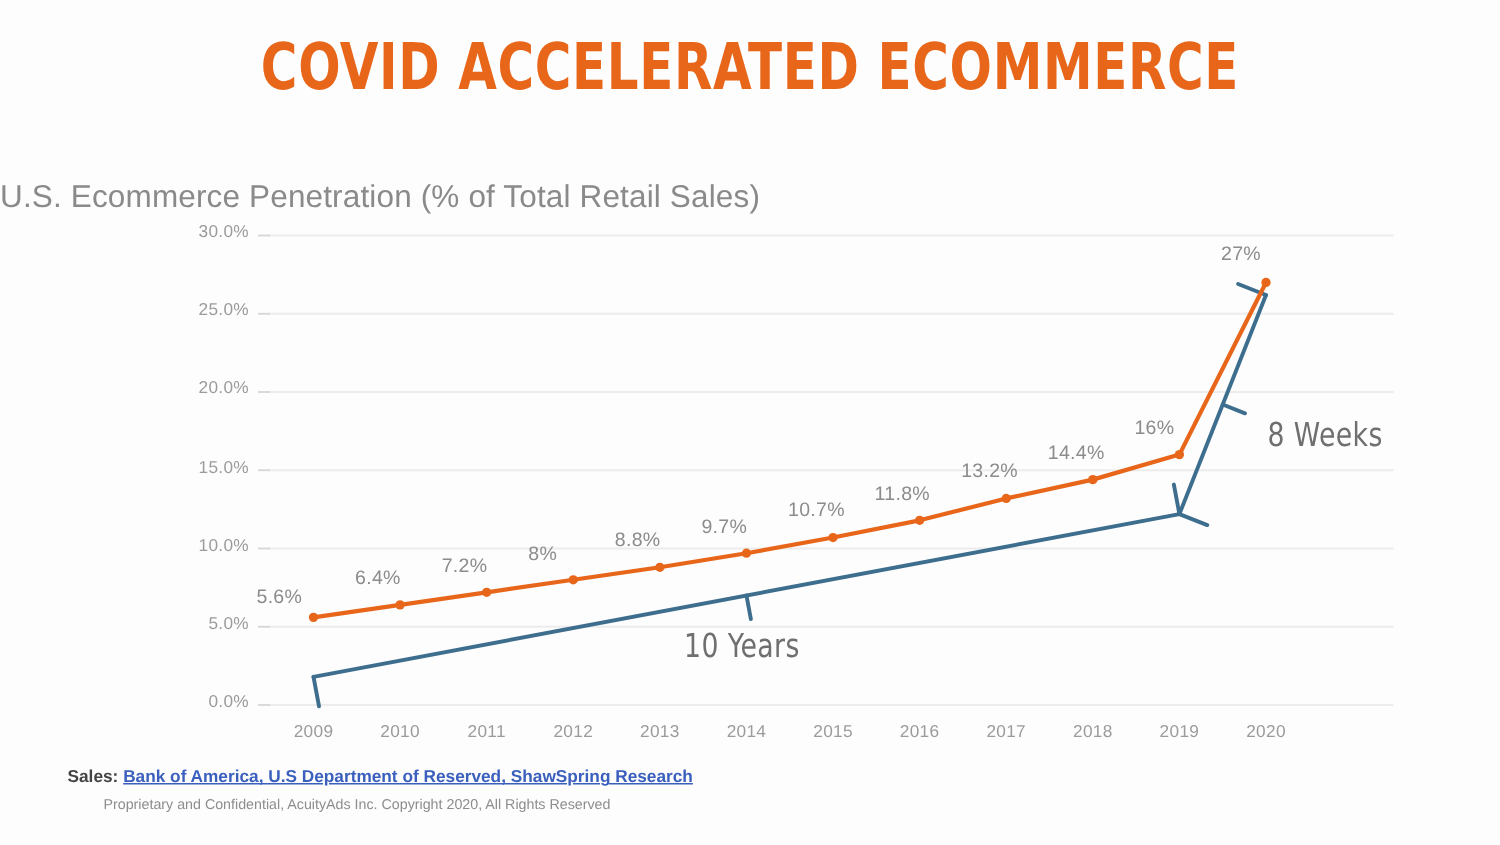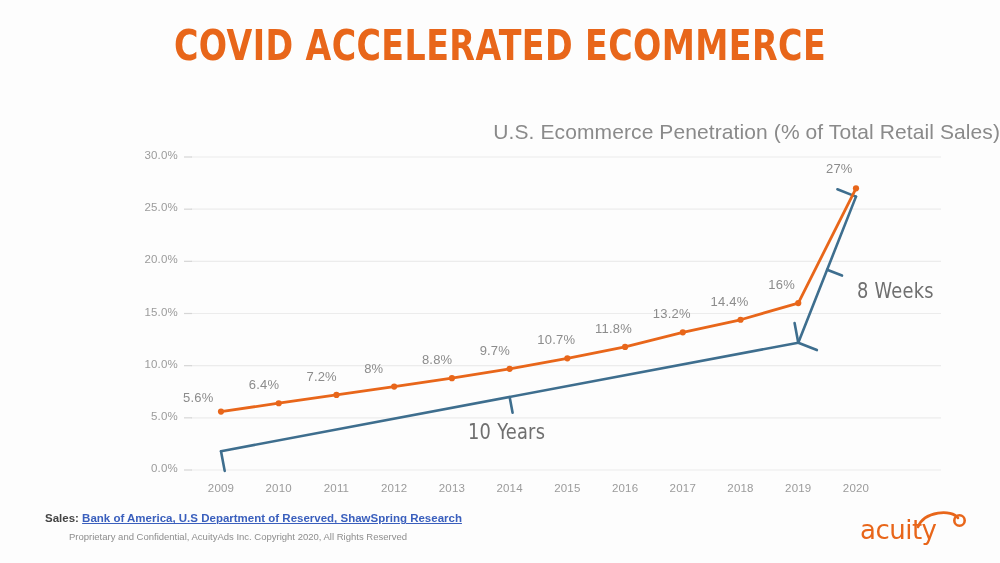--- a/index.html
+++ b/index.html
@@ -37,32 +37,32 @@
     transform-origin: center top;
     white-space: nowrap;
   }
 
   
   #subtitle {
     position: absolute;
     top: 120px;
     left: 0;
     width: 1000px;
-    text-align: right;
+    text-align: left;
     font-size: 21px;
     font-weight: 400;
     color: #8a8a8a;
     letter-spacing: 0.1px;
     white-space: nowrap;
   }
 
   
   #chart {
     position: absolute;
-    left: 16px;
+    left: 4px;
     top: 0;
     width: 872px;
     height: 563px;
   }
   .ylabel {
     position: absolute;
     font-size: 11.5px;
     color: #9b9b9b;
     text-align: right;
     width: 52px;
@@ -196,21 +196,14 @@
   <div class="ylabel" style="left: 110px; top: 149px;">30.0%</div><div class="ylabel" style="left: 110px; top: 201.167px;">25.0%</div><div class="ylabel" style="left: 110px; top: 253.333px;">20.0%</div><div class="ylabel" style="left: 110px; top: 305.5px;">15.0%</div><div class="ylabel" style="left: 110px; top: 357.667px;">10.0%</div><div class="ylabel" style="left: 110px; top: 409.833px;">5.0%</div><div class="ylabel" style="left: 110px; top: 462px;">0.0%</div><div class="xlabel" style="left: 175px; top: 482px;">2009</div><div class="xlabel" style="left: 232.727px; top: 482px;">2010</div><div class="xlabel" style="left: 290.455px; top: 482px;">2011</div><div class="xlabel" style="left: 348.182px; top: 482px;">2012</div><div class="xlabel" style="left: 405.909px; top: 482px;">2013</div><div class="xlabel" style="left: 463.636px; top: 482px;">2014</div><div class="xlabel" style="left: 521.364px; top: 482px;">2015</div><div class="xlabel" style="left: 579.091px; top: 482px;">2016</div><div class="xlabel" style="left: 636.818px; top: 482px;">2017</div><div class="xlabel" style="left: 694.545px; top: 482px;">2018</div><div class="xlabel" style="left: 752.273px; top: 482px;">2019</div><div class="xlabel" style="left: 810px; top: 482px;">2020</div><div class="annot" style="left: 451.636px; top: 418.967px;">10 Years</div><div class="annot" style="left: 841.136px; top: 277.68px;">8 Weeks</div><div class="dlabel" style="left: 167px; top: 389.573px;">5.6%</div><div class="dlabel" style="left: 232.727px; top: 377.227px;">6.4%</div><div class="dlabel" style="left: 290.455px; top: 368.88px;">7.2%</div><div class="dlabel" style="left: 348.182px; top: 360.533px;">8%</div><div class="dlabel" style="left: 405.909px; top: 352.187px;">8.8%</div><div class="dlabel" style="left: 463.636px; top: 342.797px;">9.7%</div><div class="dlabel" style="left: 521.364px; top: 332.363px;">10.7%</div><div class="dlabel" style="left: 579.091px; top: 320.887px;">11.8%</div><div class="dlabel" style="left: 636.818px; top: 306.28px;">13.2%</div><div class="dlabel" style="left: 694.545px; top: 293.76px;">14.4%</div><div class="dlabel" style="left: 752.273px; top: 277.067px;">16%</div><div class="dlabel" style="left: 810px; top: 161.3px;">27%</div></div>
 
   <div id="footer">
     <div id="src-line">
       <span>Sales:</span>
       <span id="src-link">Bank of America, U.S Department of Reserved, ShawSpring Research</span>
     </div>
     <div id="legal">Proprietary and Confidential,  AcuityAds Inc. Copyright 2020,  All Rights Reserved</div>
   </div>
 
-  <div id="logo">
-    <svg width="112" height="42" viewBox="0 0 112 42" xmlns="http://www.w3.org/2000/svg">
-      <path d="M 58 22 C 64 6, 92 4, 98 13" stroke="#E8661A" stroke-width="2.6" fill="none" stroke-linecap="round"></path>
-      <circle cx="99.5" cy="15.5" r="5.2" fill="none" stroke="#E8661A" stroke-width="2.6"></circle>
-    </svg>
-    <div id="logo-text">acuity</div>
-  </div>
 
 </div>
 
 </body></html>

